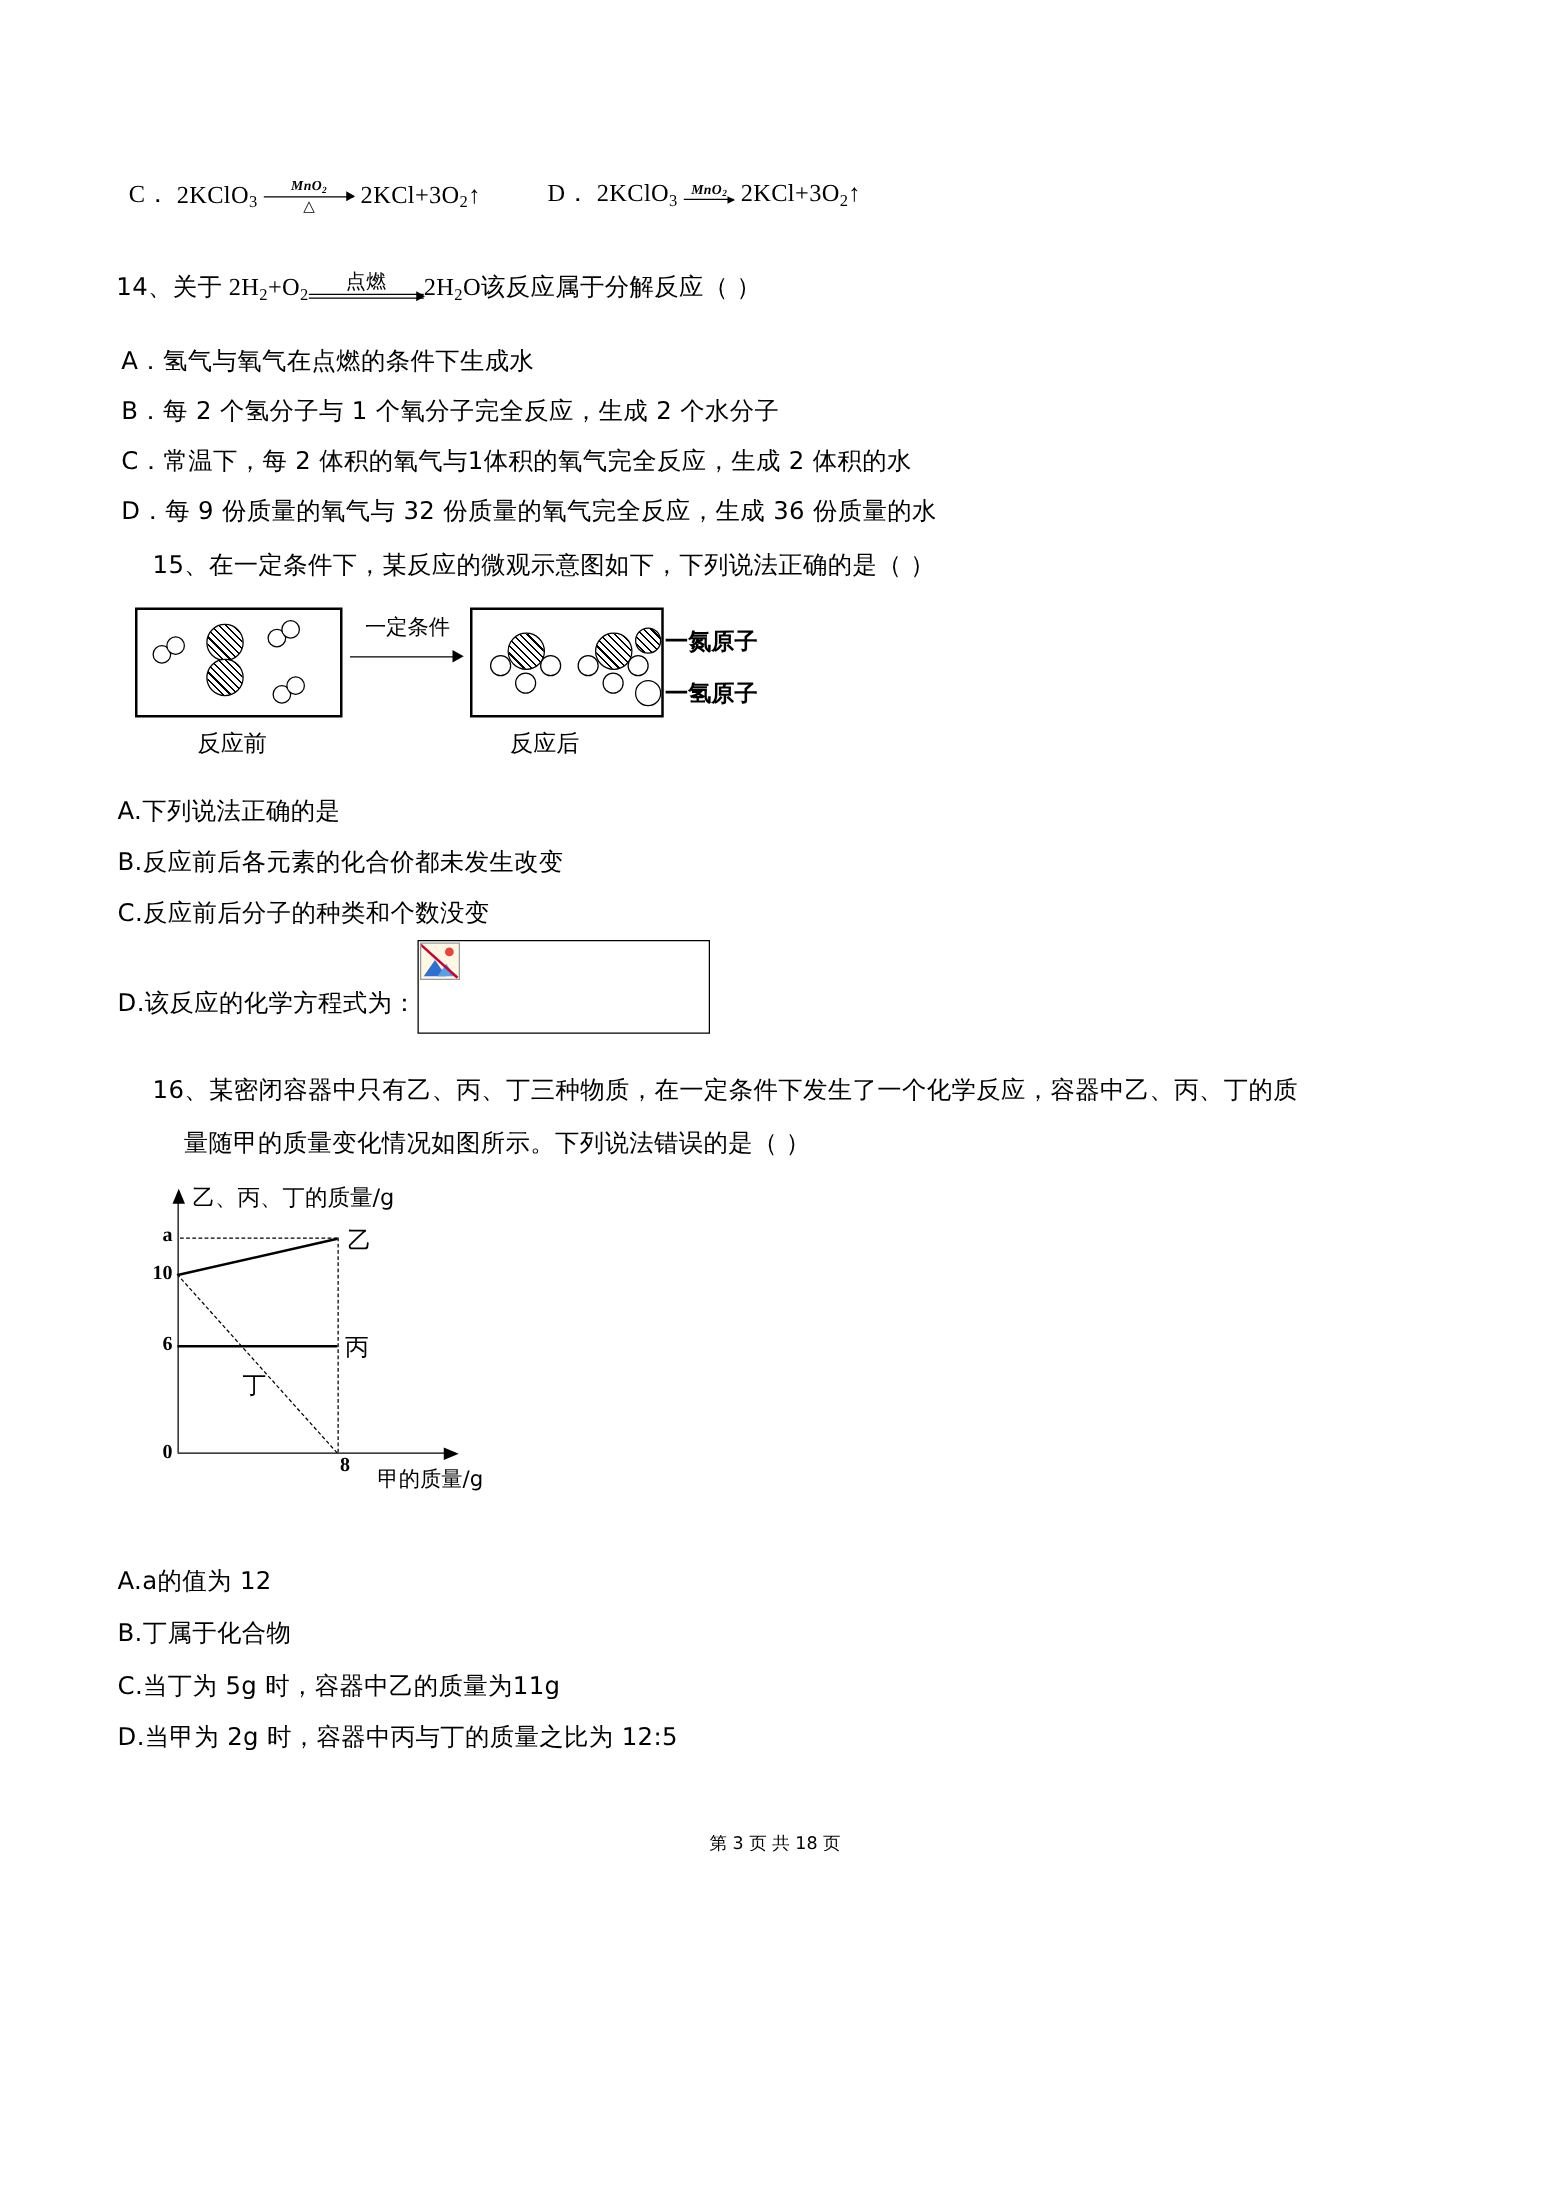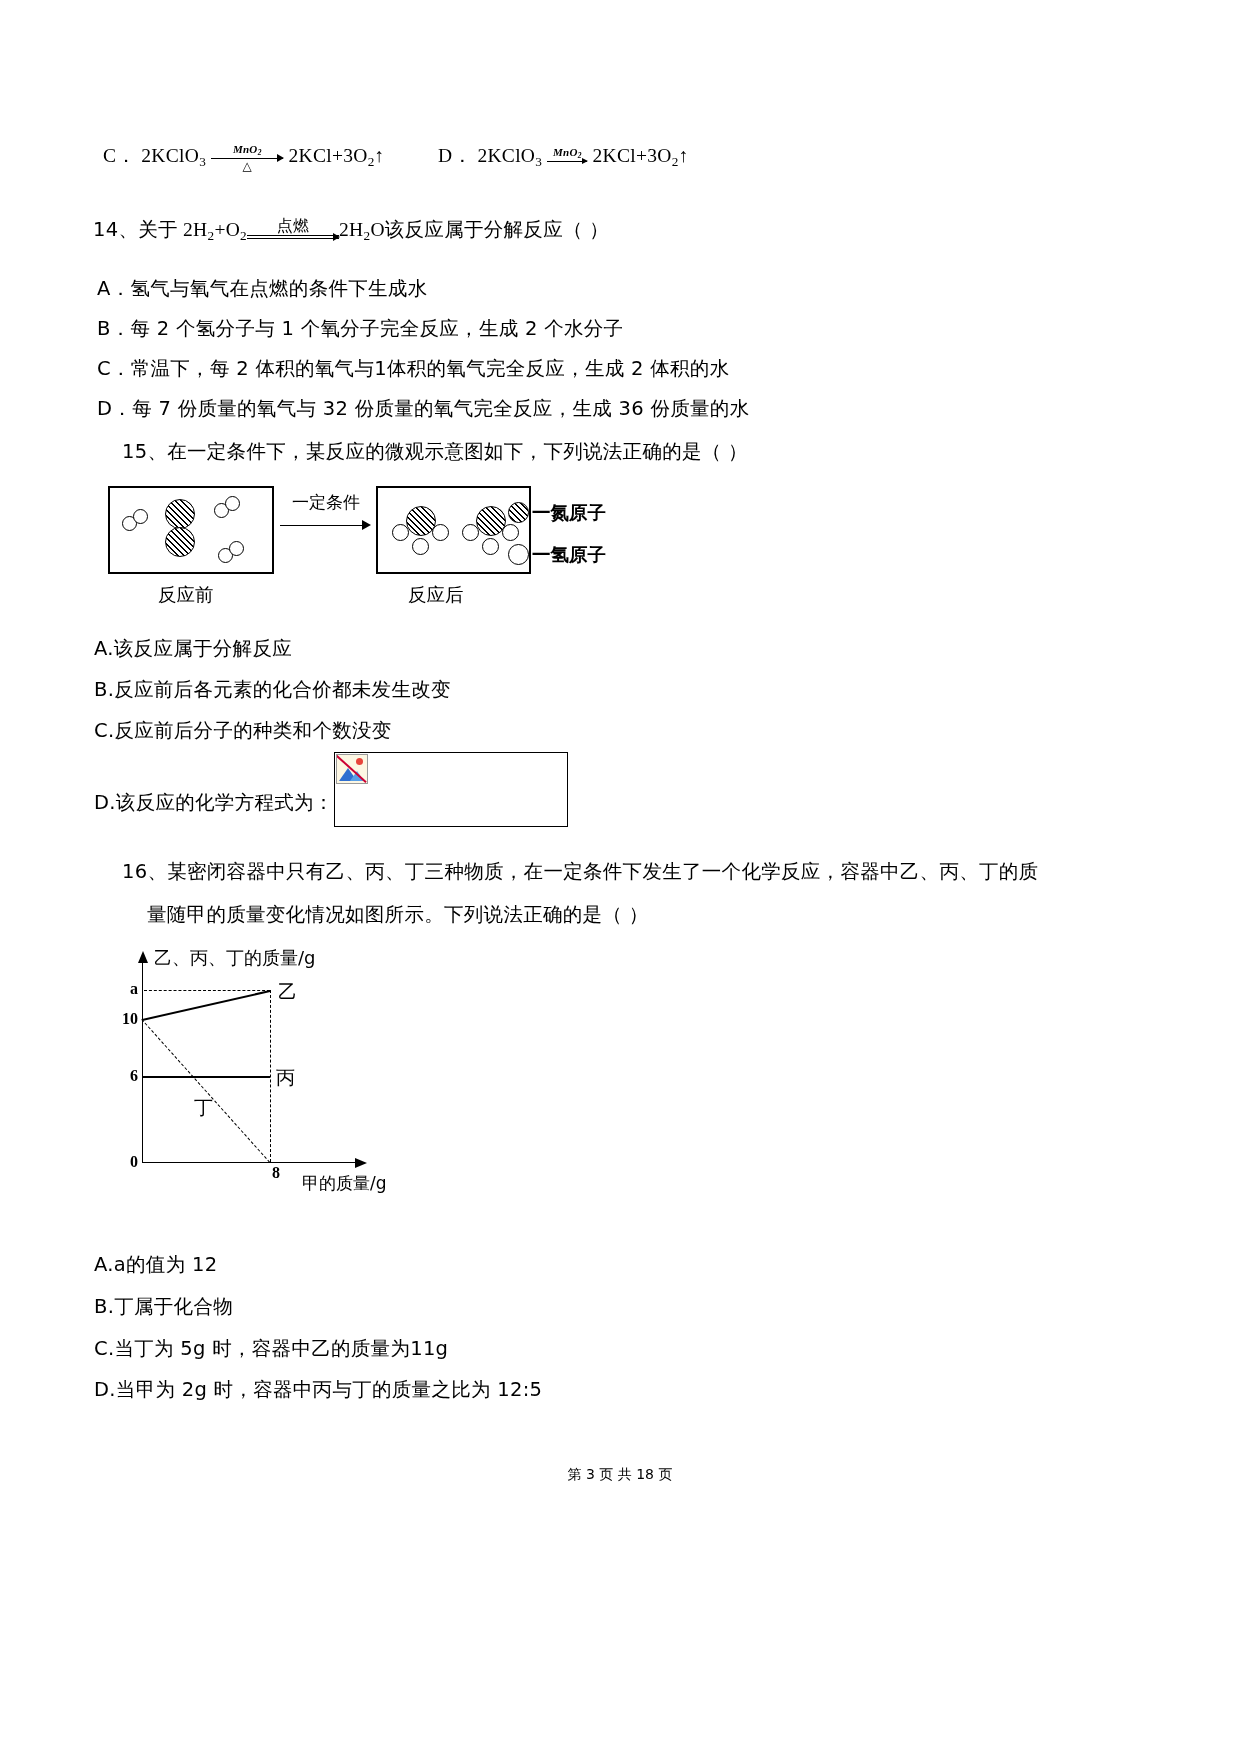--- a/index.html
+++ b/index.html
@@ -290,21 +290,21 @@
   <div class="line opt cn" style="left:97px;top:277px;">
     <span>A．</span><span>氢气与氧气在点燃的条件下生成水</span>
   </div>
   <div class="line opt cn" style="left:97px;top:317px;">
     <span>B．</span><span>每 2 个氢分子与 1 个氧分子完全反应，生成 2 个水分子</span>
   </div>
   <div class="line opt cn" style="left:97px;top:357px;">
     <span>C．</span><span>常温下，每 2 体积的氧气与1体积的氧气完全反应，生成 2 体积的水</span>
   </div>
   <div class="line opt cn" style="left:97px;top:397px;">
-    <span>D．</span><span>每 7 份质量的氧气与 32 份质量的氧气完全反应，生成 36 份质量的水</span>
+    <span>D．</span><span>每 9 份质量的氧气与 32 份质量的氧气完全反应，生成 36 份质量的水</span>
   </div>
 
   <div class="line qline cn" style="left:93px;top:440px;">
     <span>15、</span><span>在一定条件下，某反应的微观示意图如下，下列说法正确的是（    ）</span>
   </div>
 
   <div id="mol-diagram">
 
     <div class="molbox" id="box-before">
 
@@ -346,21 +346,21 @@
       <span class="legend-dot hatch"></span>
       <span>一氮原子</span>
     </div>
     <div class="legend-row" style="left:400px;top:56px;">
       <span class="legend-dot"></span>
       <span>一氢原子</span>
     </div>
   </div>
 
   <div class="line opt cn" style="left:94px;top:637px;">
-    <span>A.</span><span>该反应属于分解反应</span>
+    <span>A.</span><span>下列说法正确的是</span>
   </div>
   <div class="line opt cn" style="left:94px;top:678px;">
     <span>B.</span><span>反应前后各元素的化合价都未发生改变</span>
   </div>
   <div class="line opt cn" style="left:94px;top:719px;">
     <span>C.</span><span>反应前后分子的种类和个数没变</span>
   </div>
   <div class="line opt cn" style="left:94px;top:791px;">
     <span>D.</span><span>该反应的化学方程式为：</span>
   </div>
@@ -371,21 +371,21 @@
       <span class="mtn2"></span>
       <span class="sun"></span>
       <span class="slash"></span>
     </div>
   </div>
 
   <div class="line qline cn" style="left:93px;top:860px;">
     <span>16、</span><span>某密闭容器中只有乙、丙、丁三种物质，在一定条件下发生了一个化学反应，容器中乙、丙、丁的质</span>
   </div>
   <div class="line qline cn" style="left:118px;top:903px;">
-    <span>量随甲的质量变化情况如图所示。下列说法正确的是（    ）</span>
+    <span>量随甲的质量变化情况如图所示。下列说法错误的是（    ）</span>
   </div>
 
   <div id="chart">
     <div class="axis-v"></div>
     <div class="axis-h"></div>
 
     <div class="ylabel"><span>乙、丙、丁的质量/g</span></div>
     <div class="xlabel"><span>甲的质量/g</span></div>
 
     <div class="tick" style="left:-2px;top:30px;width:22px;">a</div>

